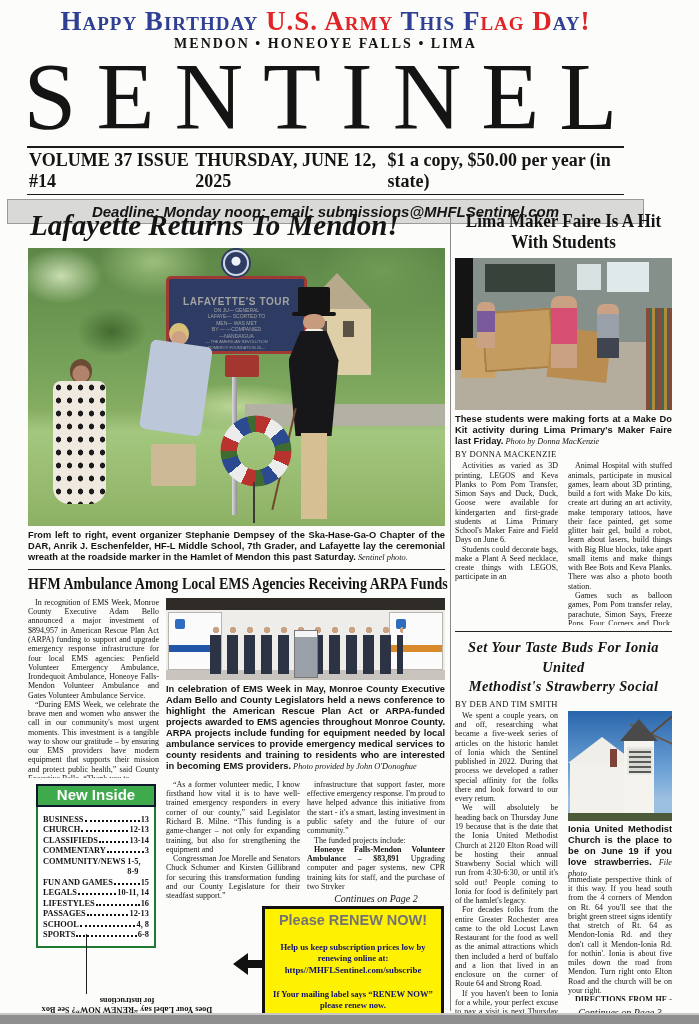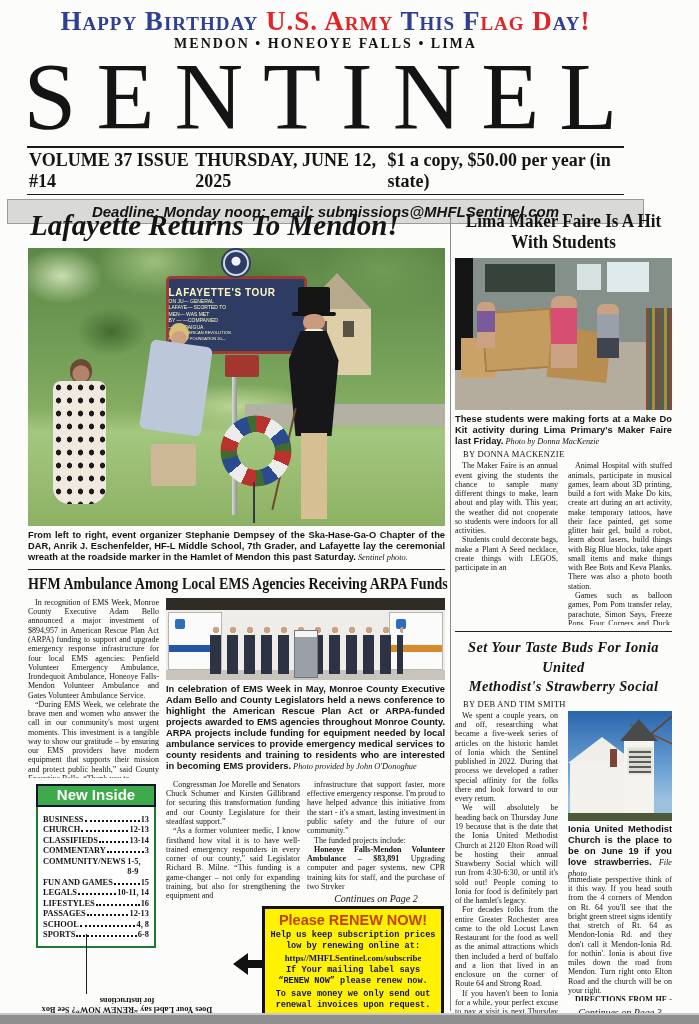--- a/index.html
+++ b/index.html
@@ -24,21 +24,21 @@
   .content{position:absolute;left:28px;top:209px;width:644px;height:803px;}
   .divider{position:absolute;left:422px;top:4px;width:1px;height:798px;background:#8a8a8a;}
   .col-left{position:absolute;left:0;top:0;width:417px;}
   .col-right{position:absolute;left:427px;top:0;width:217px;}
   
   .h-laf{font-size:29px;font-weight:bold;font-style:italic;margin:0 0 6px 2px;white-space:nowrap;}
   .h-ems{font-size:16.5px;font-weight:bold;white-space:nowrap;transform:scaleX(.85);transform-origin:left center;margin:4px 0 4px 0;}
   .h-maker{font-size:18px;font-weight:bold;text-align:center;line-height:1.15;transform:scaleX(.95);margin:2px 0 6px;}
   .h-ionia{font-size:15px;font-weight:bold;font-style:italic;text-align:center;line-height:1.3;
            letter-spacing:.4px;transform:scaleX(.96);margin:6px 0 2px;}
-  .byline{font-size:8.5px;letter-spacing:.3px;margin:2px 8px 2px;}
+  .byline{font-size:8.5px;letter-spacing:.3px;margin:2px 0 2px;}
   
   .body{font-size:8px;line-height:1.16;text-align:justify;overflow:hidden;}
   .body p{margin:0;text-indent:7px;}
   .caption{font-family:"Liberation Sans",sans-serif;font-weight:bold;font-size:9.3px;line-height:1.18;text-align:justify;}
   .credit{font-family:"Liberation Serif",serif;font-weight:400;font-style:italic;font-size:8.3px;}
   .continues{font-style:italic;font-size:10px;text-align:center;}
   .thinrule{border:0;border-top:1px solid #222;margin:6px 0 3px;}
   
   .ph-laf{position:relative;width:417px;height:278px;overflow:hidden;
      background:linear-gradient(180deg,#5d8747 0%,#74a058 40%,#86ad62 58%,#a4c77f 66%,#8db164 100%);}
@@ -53,21 +53,21 @@
   .road{position:absolute;left:52%;top:56%;width:48%;height:8%;background:#b3b0a4;}
   .house{position:absolute;left:64%;top:9%;width:133px;height:122px;}
   .house::before{content:"";position:absolute;left:8px;top:0;border-left:34px solid transparent;
      border-right:34px solid transparent;border-bottom:36px solid #b7a98c;}
   .house::after{content:"";position:absolute;left:8px;top:36px;width:68px;height:66px;background:#decfa9;
      background-image:linear-gradient(#5a5244 0 0),linear-gradient(#5a5244 0 0);
      background-size:11px 16px,11px 16px;background-position:13px 12px,40px 12px;background-repeat:no-repeat;}
   .pole{position:absolute;left:49%;top:44%;width:5px;height:52%;background:linear-gradient(90deg,#dcdcdc,#8f8f8f);}
   .collar{position:absolute;left:47.3%;top:38.5%;width:8%;height:8%;background:#a3372f;border-radius:2px;}
   .sign{position:absolute;left:33%;top:10%;width:34%;height:28%;background:#2e3c64;border:3px solid #9e3a33;
-        border-radius:5px;color:#fef9c3;text-align:left;padding-top:8px;box-sizing:border-box;}
+        border-radius:5px;color:#a3a3a3;text-align:center;padding-top:17px;box-sizing:border-box;}
   .sign::after{content:"";position:absolute;left:50%;top:-29px;transform:translateX(-50%);
         width:22px;height:22px;border-radius:50%;background:radial-gradient(circle at 50% 42%,#eef1f8 0 4px,#2e3c64 5px);
         border:2px solid #cfd6e8;box-shadow:0 0 0 2px #2e3c64;}
   .sg-title{font:600 10px/1.1 "Liberation Sans",sans-serif;letter-spacing:.6px;}
   .sg-line{font:400 5px/1.3 "Liberation Sans",sans-serif;}
   .sg-foot{font:400 4px/1.4 "Liberation Sans",sans-serif;}
   .fig-woman{position:absolute;left:5%;top:40%;width:15%;height:58%;}
   .fig-woman::before{content:"";position:absolute;left:34%;top:0;width:22px;height:24px;
      border-radius:50% 50% 45% 45%;background:radial-gradient(circle at 50% 62%,#b2836a 0 8px,#6b4a33 9px);}
   .fig-woman::after{content:"";position:absolute;left:6%;top:22px;width:86%;height:76%;
@@ -121,22 +121,22 @@
      font-family:"Liberation Sans",sans-serif;font-weight:bold;font-size:15px;line-height:1.25;transform:none;}
   .ni-list{padding:4px 5px 5px;}
   .ni-row{display:flex;align-items:baseline;font-weight:bold;font-size:8.4px;line-height:1.25;}
   .ni-dots{flex:1;border-bottom:2px dotted #111;margin:0 1px 2px;}
   
   .renew{position:absolute;left:234px;top:308px;width:182px;background:#fff200;border:3px solid #111;
      text-align:center;padding:3px 5px 5px;box-sizing:border-box;}
   .renew::before{content:"";position:absolute;left:-32px;top:44px;border-top:11px solid transparent;
      border-bottom:11px solid transparent;border-right:15px solid #111;}
   .renew::after{content:"";position:absolute;left:-18px;top:51px;width:15px;height:8px;background:#111;}
-  .rn-title{font-family:"Liberation Sans",sans-serif;font-weight:bold;font-size:14.5px;color:#c2410c;}
-  .rn-line{font-weight:bold;font-size:8.6px;line-height:1.25;color:#10106b;margin-top:2px;font-family:Liberation Mono, monospace;}
+  .rn-title{font-family:"Liberation Sans",sans-serif;font-weight:bold;font-size:14.5px;color:#737373;}
+  .rn-line{font-weight:bold;font-size:8.6px;line-height:1.25;color:#10106b;margin-top:14px;}
   .rn-url{font-weight:bold;font-size:8.8px;color:#10106b;margin-top:2px;}
   .label-note{position:absolute;left:8px;top:398px;width:182px;transform:rotate(180deg);
      font-weight:bold;font-size:8.3px;text-align:center;}
   .vline{position:absolute;left:58px;top:336px;width:1px;height:60px;background:#222;}
   
   .ph-maker{position:relative;width:217px;height:152px;overflow:hidden;
      background:linear-gradient(180deg,#85908a 0 55%,#b4ac9d 55% 100%);}
   .ph-maker::before{content:"";position:absolute;inset:0;background:
      linear-gradient(#37423b 0 0) 30px 6px/70px 28px no-repeat,
      linear-gradient(#dfe9ea 0 0) 152px 4px/42px 30px no-repeat,
@@ -258,22 +258,22 @@
           <div class="amb r"></div>
           <div class="crowd"></div>
           <div class="podium"></div>
         </div>
 
         <div class="ems-cap caption">
           <span>In celebration of EMS Week in May, Monroe County Executive Adam Bello and County Legislators held a news conference to highlight the American Rescue Plan Act or ARPA-funded projects awarded to EMS agencies throughout Monroe County. ARPA projects include funding for equipment needed by local ambulance services to provide emergency medical services to county residents and training to residents who are interested in becoming EMS providers.</span><span class="credit"> Photo provided by John O'Donoghue</span>
         </div>
 
         <div class="ems-col2 body">
+          <p>“As a former volunteer medic, I know firsthand how vital it is to have well-trained emergency responders in every corner of our county,” said Legislator Richard B. Milne. “This funding is a game-changer – not only for expanding training, but also for strengthening the equipment and</p>
           <p>Congressman Joe Morelle and Senators Chuck Schumer and Kirsten Gillibrand for securing this transformation funding and our County Legislature for their steadfast support.”</p>
-          <p>“As a former volunteer medic, I know firsthand how vital it is to have well-trained emergency responders in every corner of our county,” said Legislator Richard B. Milne. “This funding is a game-changer – not only for expanding training, but also for strengthening the equipment and</p>
         </div>
 
         <div class="ems-col3 body">
           <p>infrastructure that support faster, more effective emergency response. I'm proud to have helped advance this initiative from the start - it's a smart, lasting investment in public safety and the future of our community.”</p>
           <p>The funded projects include:</p>
           <p><b>Honeoye Falls-Mendon Volunteer Ambulance – $83,891</b><span> Upgrading computer and pager systems, new CPR training kits for staff, and the purchase of two Stryker</span></p>
         </div>
         <div class="ems-cont continues">Continues on Page 2</div>
 
         <div class="new-inside">
@@ -368,21 +368,21 @@
       </div>
 
       <div class="caption" style="margin-top:4px;">
         <span>These students were making forts at a Make Do Kit activity during Lima Primary's Maker Faire last Friday.</span><span class="credit"> Photo by Donna MacKenzie</span>
       </div>
 
       <div class="byline">BY DONNA MACKENZIE</div>
 
       <div class="mk-cols">
         <div class="mk-a body">
-          <p>The Maker Faire is an annual event giving the students the chance to sample many different things to make, learn about and play with. This year, the weather did not cooperate so students were indoors for all activities.</p>
+          <p>Activities as varied as 3D printing, LEGOS and Keva Planks to Pom Pom Transfer, Simon Says and Duck, Duck, Goose were available for kindergarten and first-grade students at Lima Primary School's Maker Faire and Field Days on June 6.</p>
           <p>Students could decorate bags, make a Plant A Seed necklace, create things with LEGOS, participate in an</p>
         </div>
         <div class="mk-b body">
           <p>Animal Hospital with stuffed animals, participate in musical games, learn about 3D printing, build a fort with Make Do kits, create art during an art activity, make temporary tattoos, have their face painted, get some glitter hair gel, build a robot, learn about lasers, build things with Big Blue blocks, take apart small items and make things with Bee Bots and Keva Planks. There was also a photo booth station.</p>
           <p>Games such as balloon games, Pom Pom transfer relay, parachute, Simon Says, Freeze Pops, Four Corners and Duck, Duck, Goose also provided fun for the students.</p>
         </div>
       </div>
 
       <hr class="thinrule">
 

